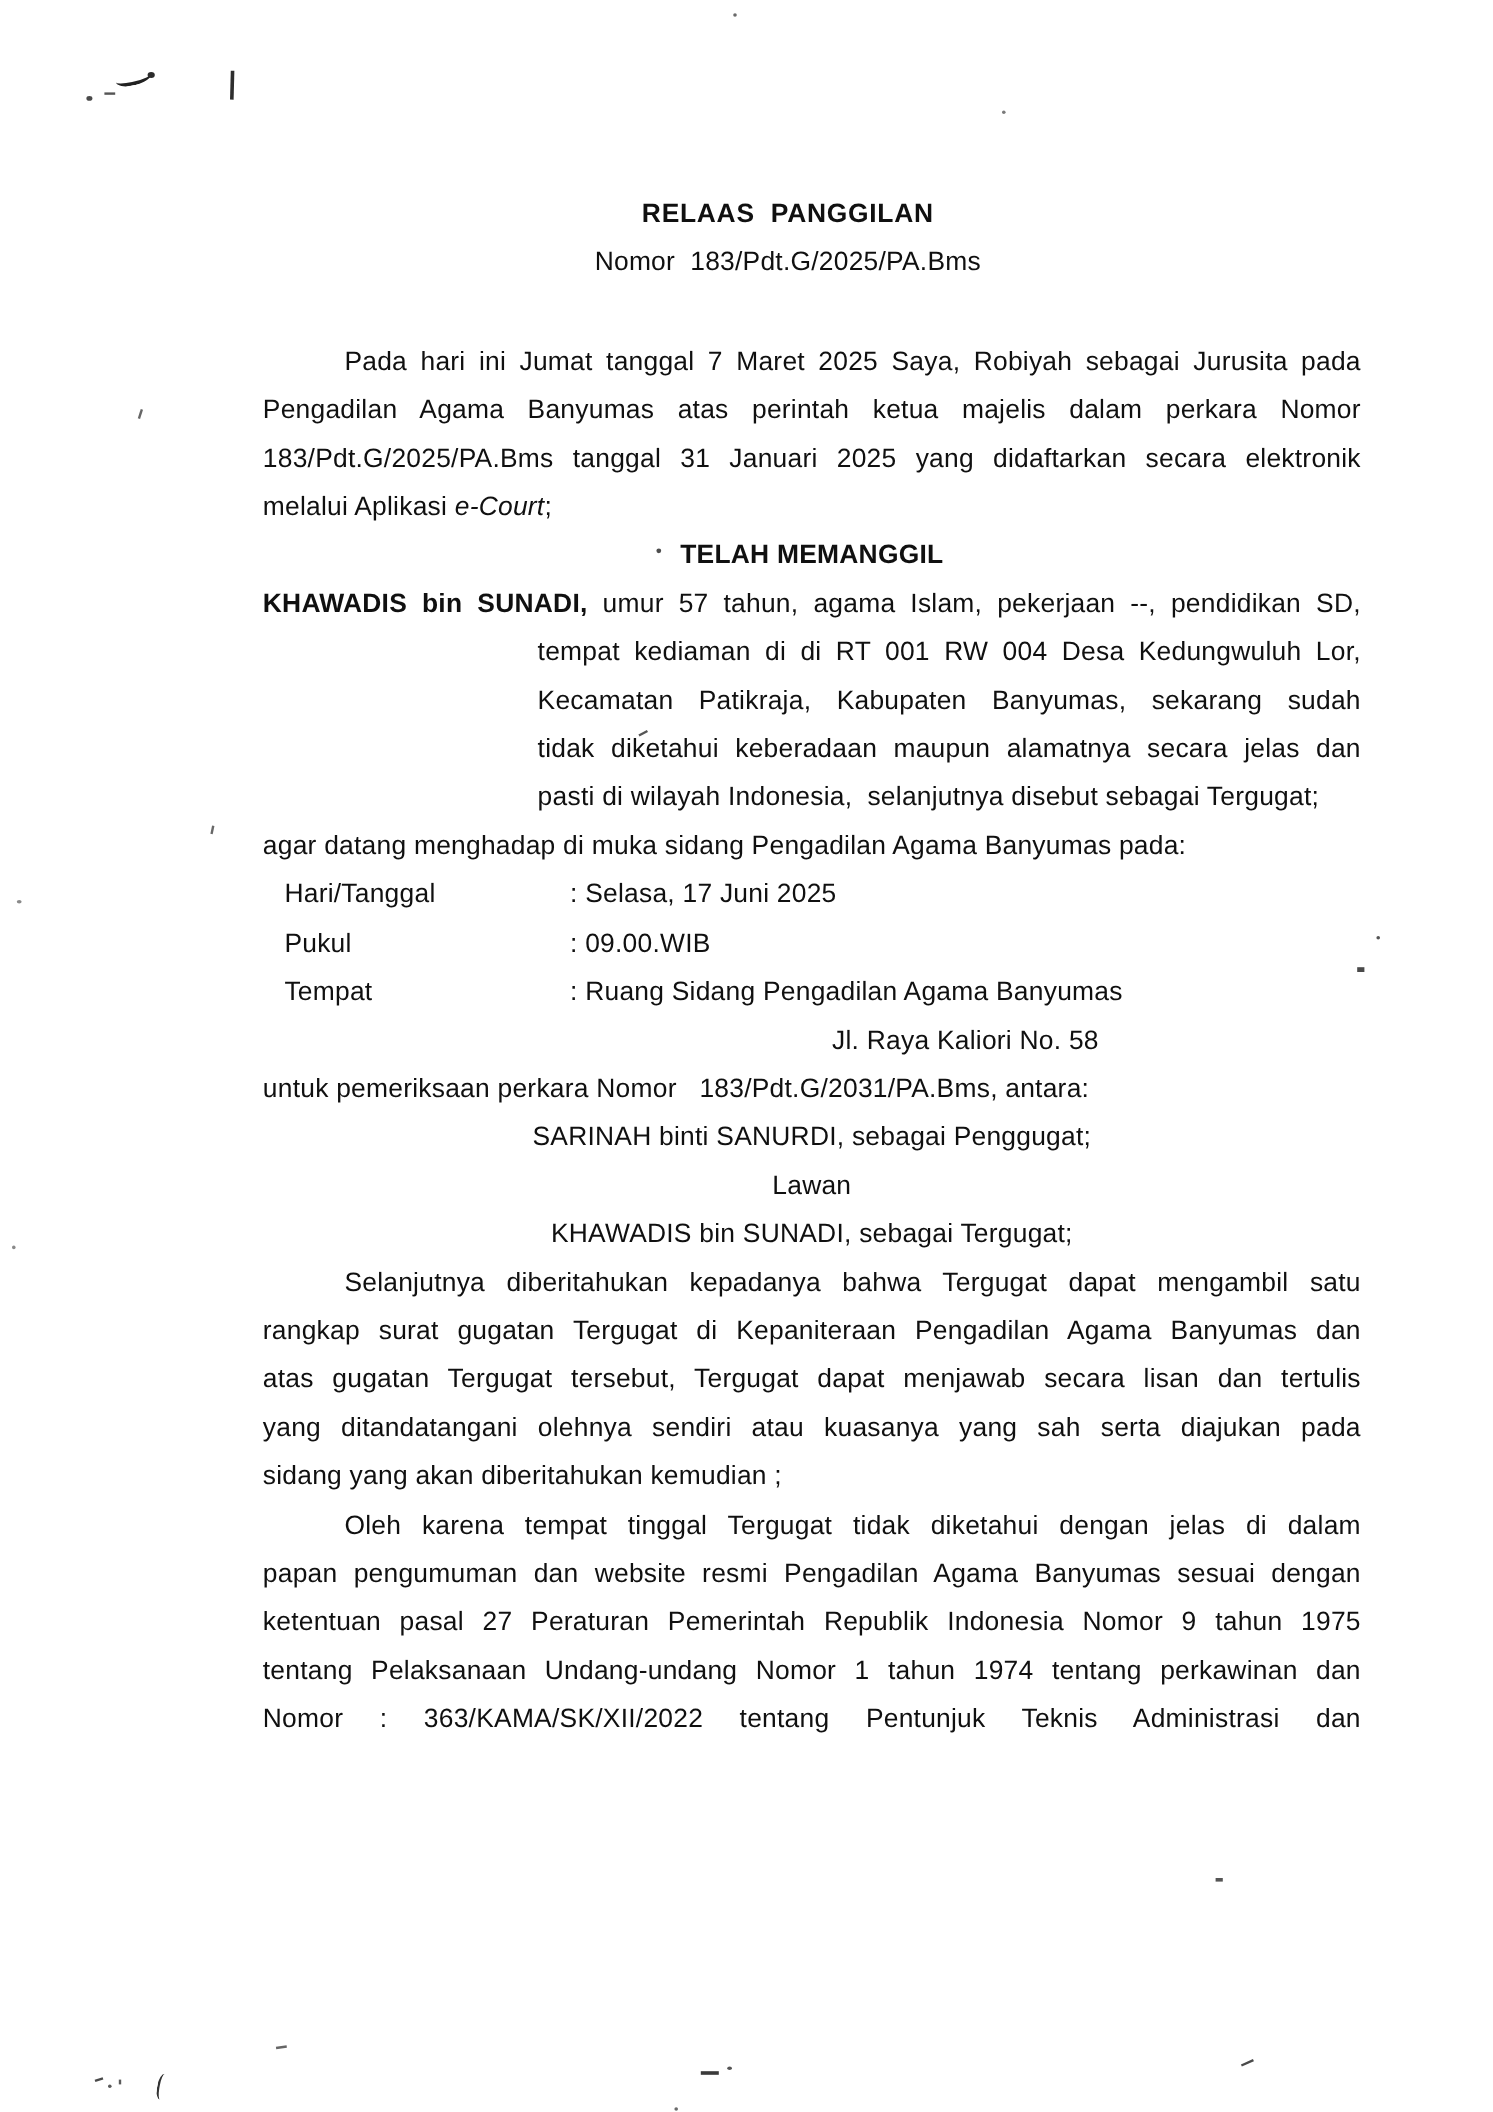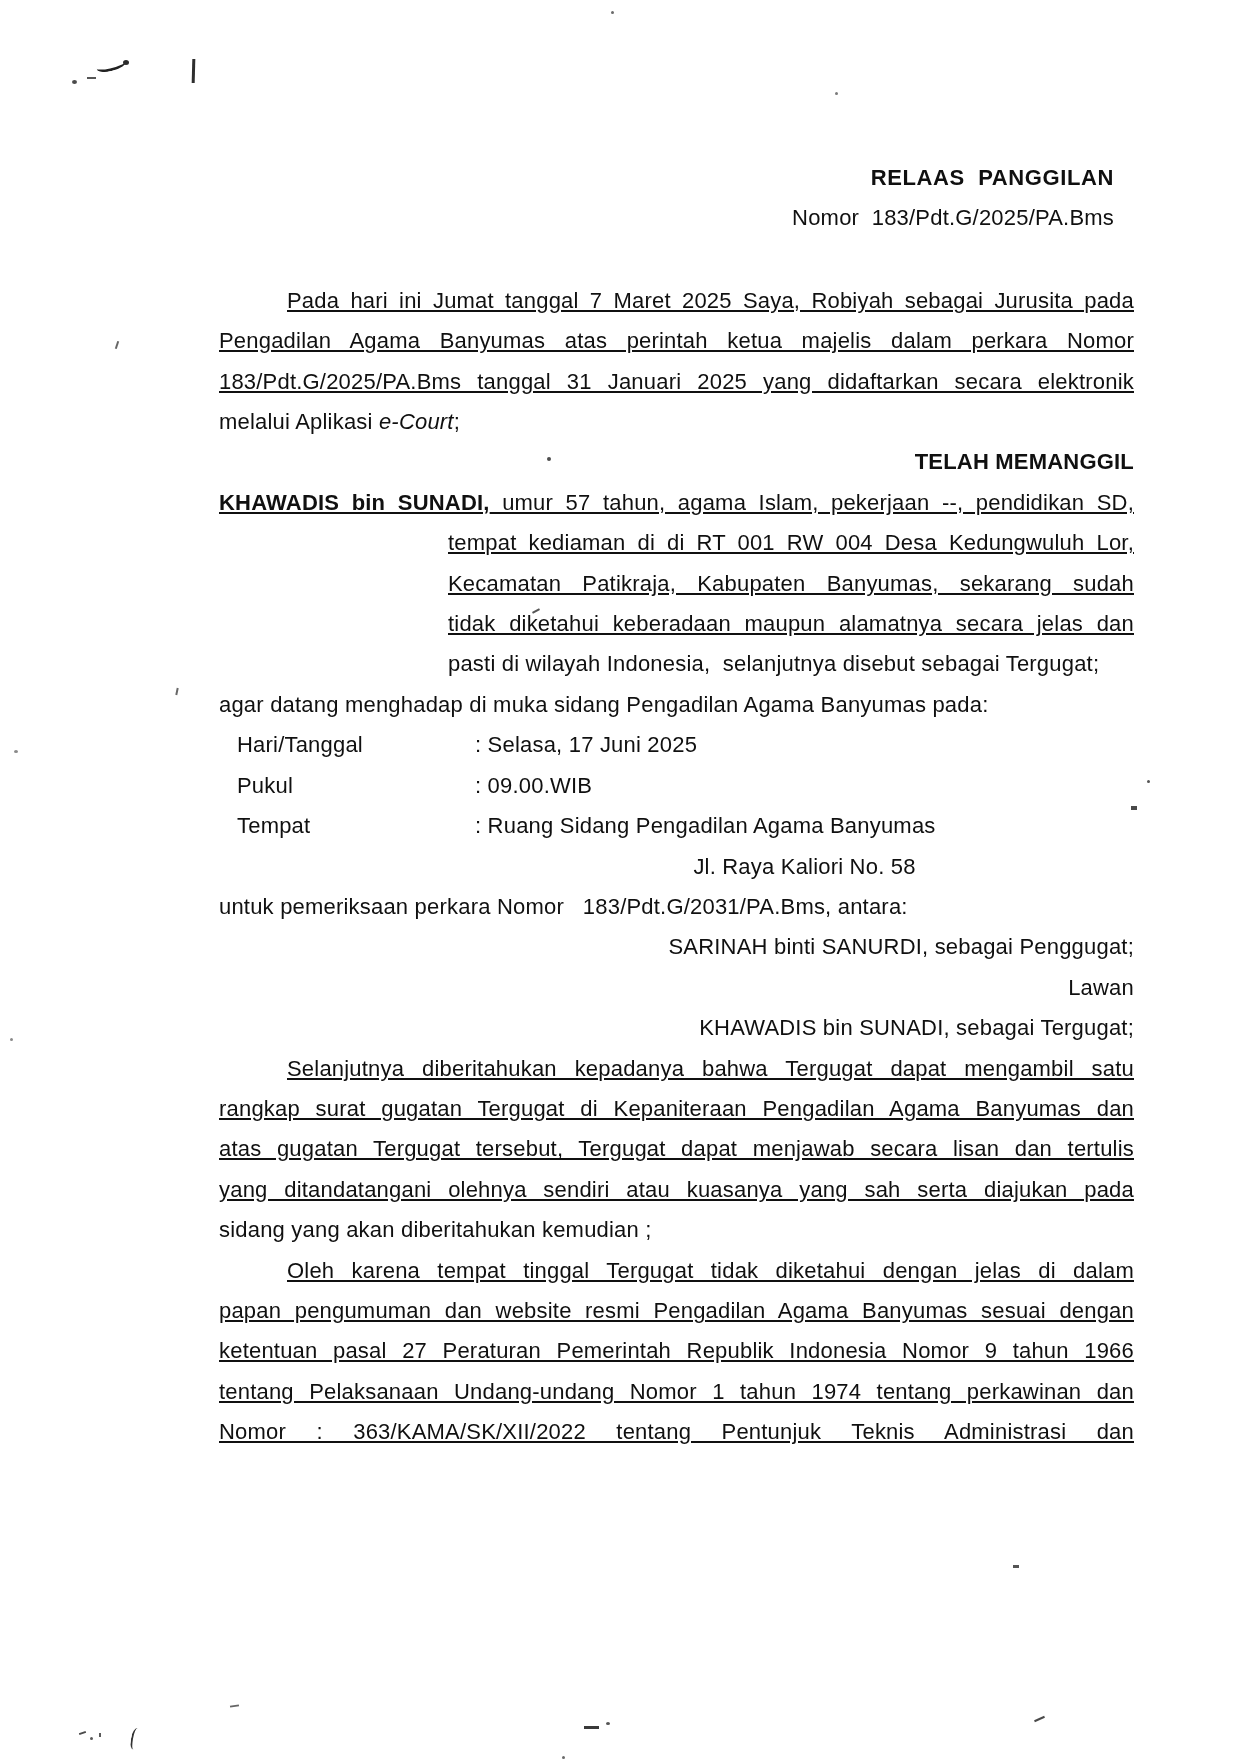--- a/index.html
+++ b/index.html
@@ -13,22 +13,22 @@
     color:#101010;
   }
   .doc {
     position:absolute;
     left:219px; top:158px; width:915px;
     font-size:22px;
     line-height:40.4px;
     letter-spacing:0.2px;
   }
   .line { white-space:pre-wrap; }
-  .j { text-align:justify; text-align-last:justify;text-decoration:underline; }
-  .c { text-align:right; white-space:pre-wrap; }
+  .j { text-align:justify; text-align-last:justify; }
+  .c { text-align:center; white-space:pre-wrap; }
   .b { font-weight:bold; }
   .i { font-style:italic;text-align:center; }
   .ind { text-indent:68px; }
   .hang { margin-left:229px; }
   .header-block { transform:translateX(-20px); }
   .title { font-weight:bold; letter-spacing:0.6px; }
   .para1 { margin-top:42px; }
   .schedule-row { display:flex;margin-left:18px; }
   .schedule-row .lab { width:238px; flex:none; white-space:pre-wrap; }
   .schedule-row .val { white-space:pre-wrap; }
@@ -96,21 +96,21 @@
       <div class="j ind">Selanjutnya diberitahukan kepadanya bahwa Tergugat dapat mengambil satu</div>
       <div class="j">rangkap surat gugatan Tergugat di Kepaniteraan Pengadilan Agama Banyumas dan</div>
       <div class="j">atas gugatan Tergugat tersebut, Tergugat dapat menjawab secara lisan dan tertulis</div>
       <div class="j">yang ditandatangani olehnya sendiri atau kuasanya yang sah serta diajukan pada</div>
       <div class="line">sidang yang akan diberitahukan kemudian ;</div>
     </div>
 
     <div>
       <div class="j ind">Oleh karena tempat tinggal Tergugat tidak diketahui dengan jelas di dalam</div>
       <div class="j">papan pengumuman dan website resmi Pengadilan Agama Banyumas sesuai dengan</div>
-      <div class="j">ketentuan pasal 27 Peraturan Pemerintah Republik Indonesia Nomor 9 tahun 1966</div>
+      <div class="j">ketentuan pasal 27 Peraturan Pemerintah Republik Indonesia Nomor 9 tahun 1975</div>
       <div class="j">tentang Pelaksanaan Undang-undang Nomor 1 tahun 1974 tentang perkawinan dan</div>
       <div class="j">Nomor  :  363/KAMA/SK/XII/2022 tentang Pentunjuk Teknis Administrasi dan</div>
     </div>
 
   </div>
 
   <div class="art dot" style="left:72px;  top:80px;   width:5px;  height:4px; background:#4a4a4a;"></div>
   <div class="art" style="left:87px;  top:77px;   width:9px;  height:2px; background:#555;"></div>
   <div class="art arc" style="left:96px;  top:58px;   width:31px; height:13px; transform:rotate(-12deg);"></div>
   <div class="art dot" style="left:123px; top:60px;   width:6px;  height:5px; background:#2c2c2c;"></div>

